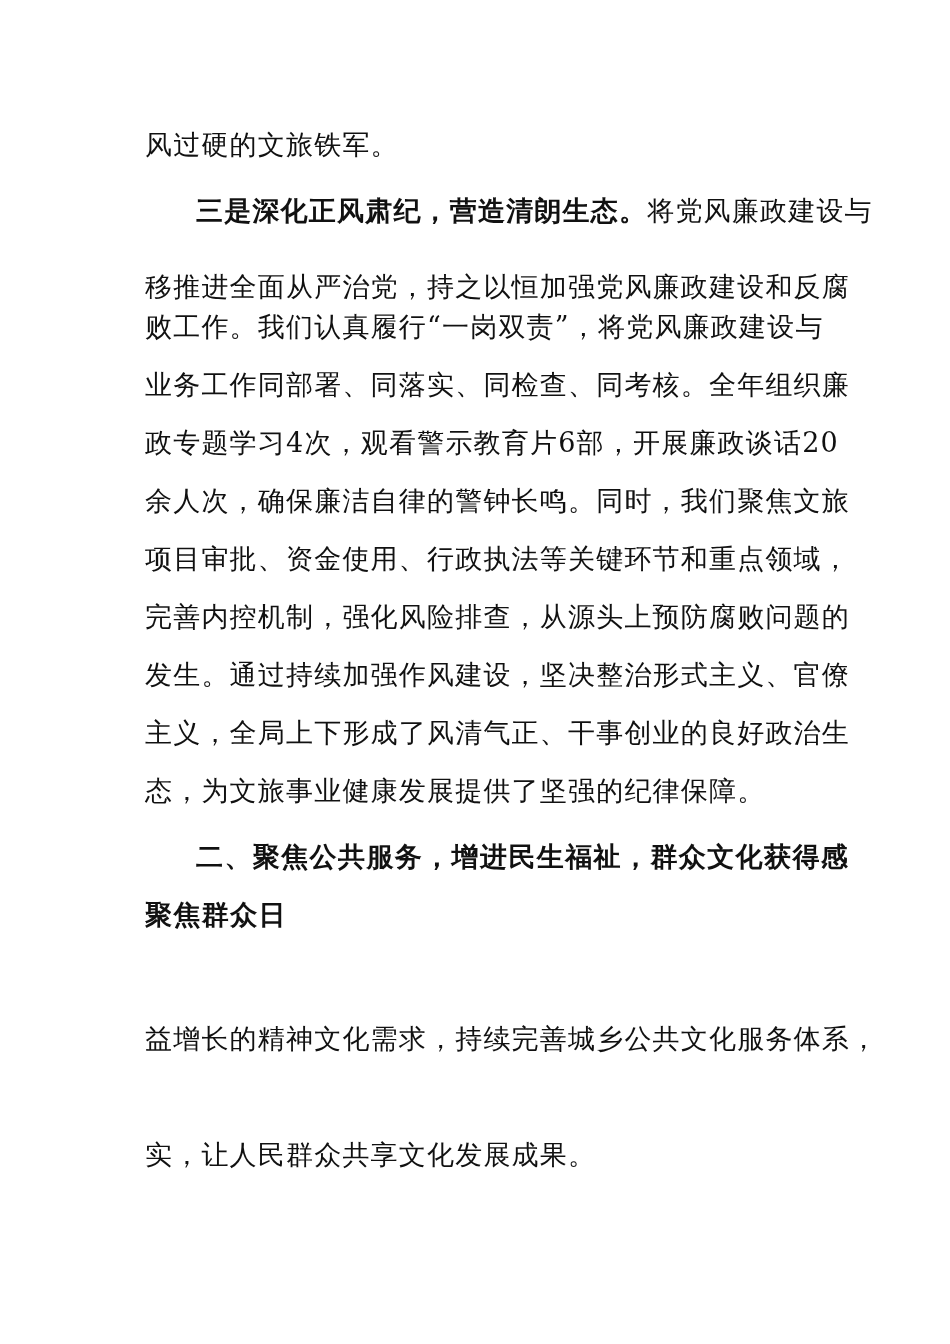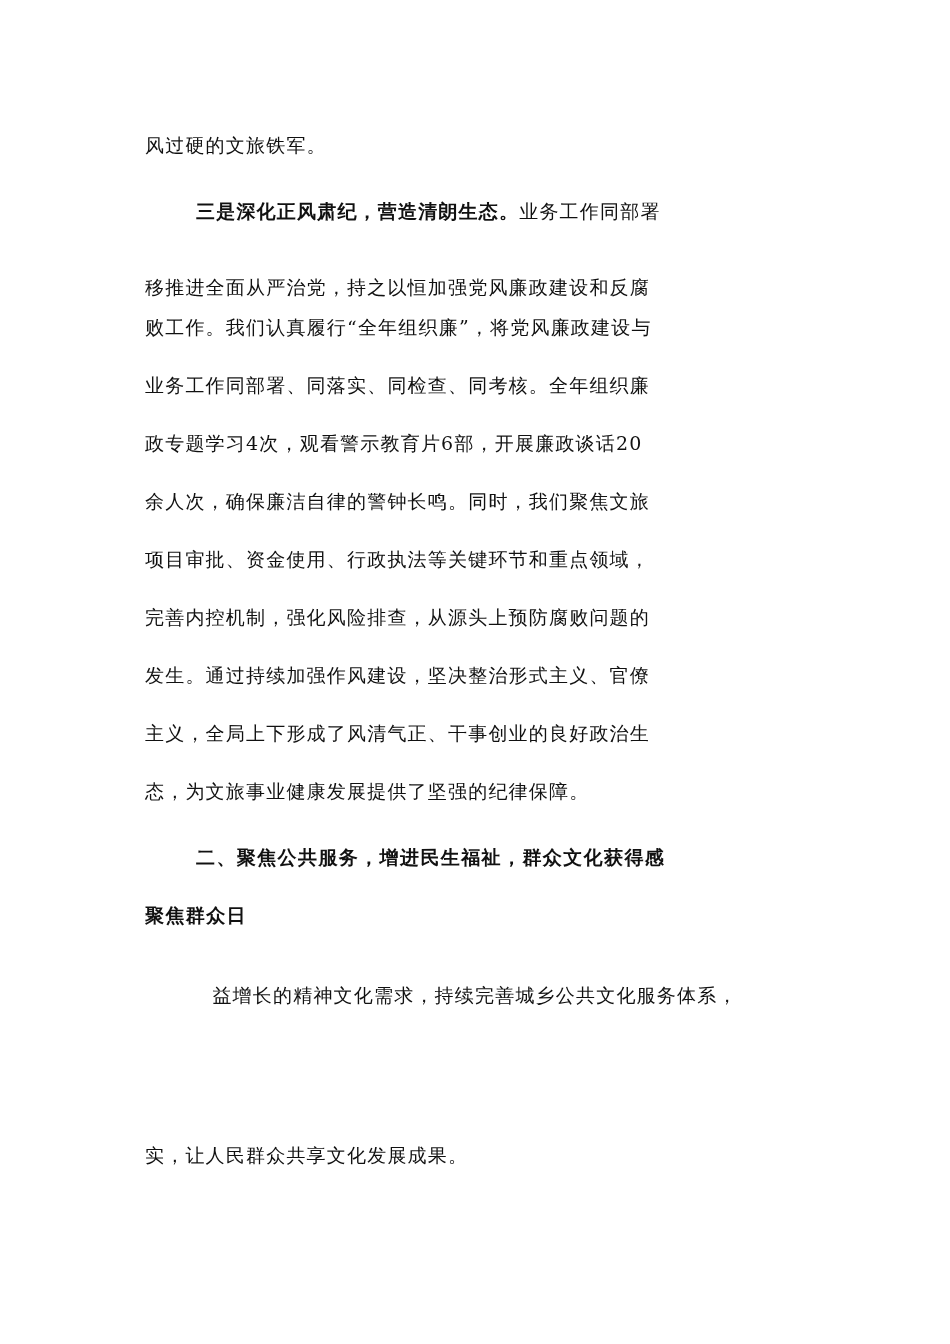--- a/index.html
+++ b/index.html
@@ -20,51 +20,51 @@
       left: 0;
       top: 0;
       width: 950px;
       height: 1344px;
       background: #ffffff;
     }
     .line {
       position: absolute;
       left: 145px;
       width: 660px;
-      font-size: 19px;
+      font-size: 27px;
       line-height: 30px;
       height: 30px;
       white-space: nowrap;
       letter-spacing: 1.2px;
       color: #111111;
     }
     .indent { left: 196px; }
     .bold { font-weight: bold; }
     .heading { font-weight: bold; letter-spacing: 1.4px; }
   </style>
 </head>
 <body>
 
 <div class="page">
 
   <div class="line" style="top:130px;">风过硬的文旅铁军。</div>
 
   <div class="line indent" style="top:196px;">
-    <span class="bold">三是深化正风肃纪，营造清朗生态。</span><span>业务工作同部署</span>
+    <span class="bold">三是深化正风肃纪，营造清朗生态。</span><span>将党风廉政建设与</span>
   </div>
   <div class="line" style="top:272px;">移推进全面从严治党，持之以恒加强党风廉政建设和反腐</div>
-  <div class="line" style="top:312px;">败工作。我们认真履行“全年组织廉”，将党风廉政建设与</div>
+  <div class="line" style="top:312px;">败工作。我们认真履行“一岗双责”，将党风廉政建设与</div>
   <div class="line" style="top:370px;">业务工作同部署、同落实、同检查、同考核。全年组织廉</div>
   <div class="line" style="top:428px;">政专题学习4次，观看警示教育片6部，开展廉政谈话20</div>
   <div class="line" style="top:486px;">余人次，确保廉洁自律的警钟长鸣。同时，我们聚焦文旅</div>
   <div class="line" style="top:544px;">项目审批、资金使用、行政执法等关键环节和重点领域，</div>
   <div class="line" style="top:602px;">完善内控机制，强化风险排查，从源头上预防腐败问题的</div>
   <div class="line" style="top:660px;">发生。通过持续加强作风建设，坚决整治形式主义、官僚</div>
   <div class="line" style="top:776px;">态，为文旅事业健康发展提供了坚强的纪律保障。</div>
   <div class="line" style="top:718px;">主义，全局上下形成了风清气正、干事创业的良好政治生</div>
 
   <div class="line indent heading" style="top:842px;">二、聚焦公共服务，增进民生福祉，群众文化获得感</div>
   <div class="line heading" style="top:900px;">聚焦群众日</div>
 
-  <div class="line" style="top:980px;text-align:center;">益增长的精神文化需求，持续完善城乡公共文化服务体系，</div>
+  <div class="line" style="top:1024px;text-align:center;">益增长的精神文化需求，持续完善城乡公共文化服务体系，</div>
   <div class="line" style="top:1140px;">实，让人民群众共享文化发展成果。</div>
 
 </div>
 
 </body></html>

